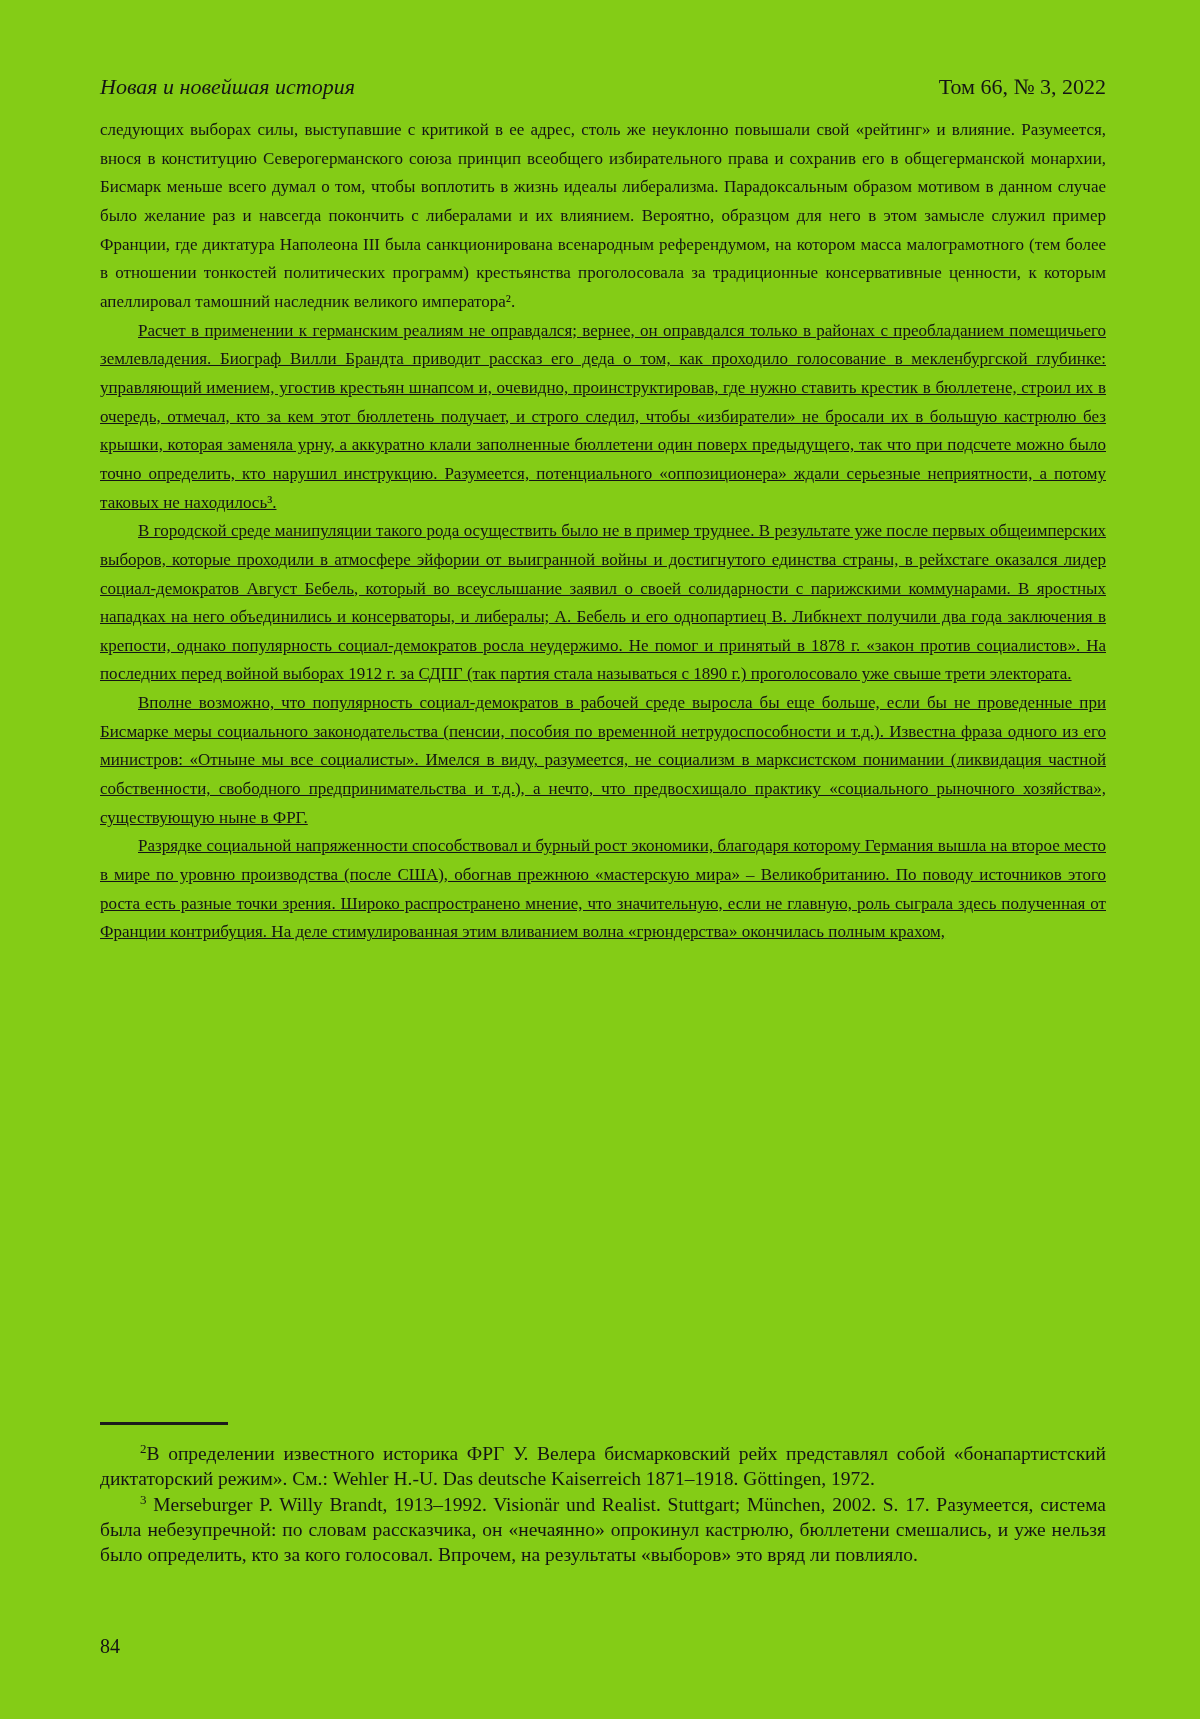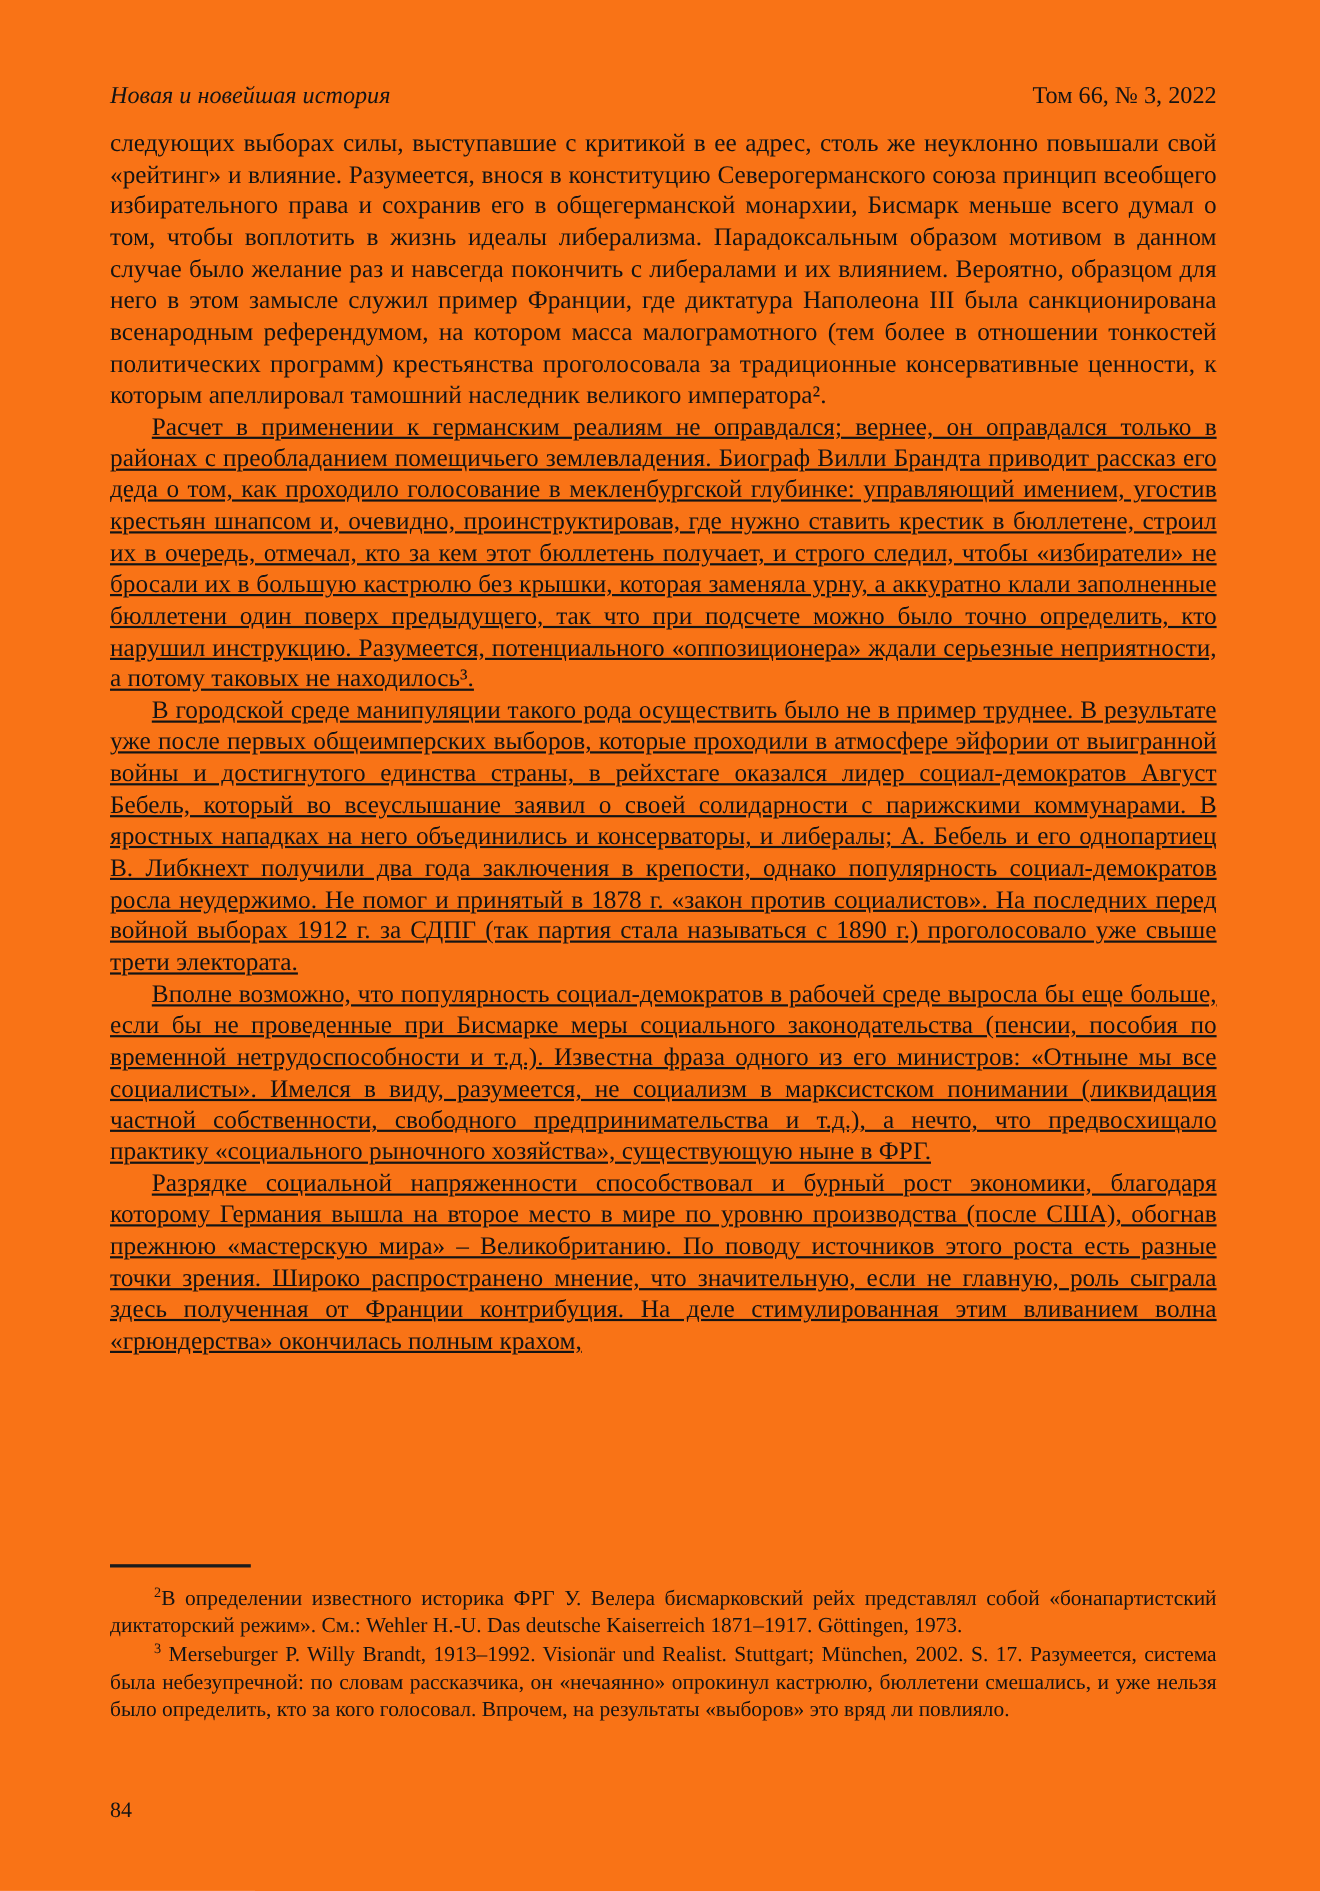--- a/index.html
+++ b/index.html
@@ -1,20 +1,20 @@
 <!DOCTYPE html>
 <html lang="ru"><head>
 <meta charset="utf-8">
 <style>
   html, body { margin: 0; padding: 0; background: #ffffff; }
   .page {
     position: relative;
     width: 1200px;
     height: 1719px;
-    background: #f97316;
+    background: #84cc16;
     color: #141414;
     font-family: "Liberation Serif", "DejaVu Serif", serif;
     overflow: hidden;
   }
   .page-header {
     position: absolute;
     top: 74px;
     left: 100px;
     width: 1006px;
     display: flex;
@@ -23,21 +23,21 @@
     font-size: 22px;
     line-height: 26px;
   }
   .journal-title { font-style: italic; }
   .issue-info { font-style: normal; }
   .article-body {
     position: absolute;
     top: 116px;
     left: 100px;
     width: 1006px;
-    font-size: 23px;
+    font-size: 17px;
     line-height: 28.65px;
     text-align: justify;
     hyphens: auto;
     -webkit-hyphens: auto;
   }
   .article-body p { margin: 0; padding: 0; }
   .article-body p.indent { text-indent: 38px; text-decoration: underline; }
   .footnote-separator {
     position: absolute;
     top: 1422px;
@@ -86,19 +86,19 @@
     <p>следующих выборах силы, выступавшие с критикой в ее адрес, столь же неуклонно повышали свой «рейтинг» и влияние. Разумеется, внося в конституцию Северогерманского союза принцип всеобщего избирательного права и сохранив его в общегерманской монархии, Бисмарк меньше всего думал о том, чтобы воплотить в жизнь идеалы либерализма. Парадоксальным образом мотивом в данном случае было желание раз и навсегда покончить с либералами и их влиянием. Вероятно, образцом для него в этом замысле служил пример Франции, где диктатура Наполеона III была санкционирована всенародным референдумом, на котором масса малограмотного (тем более в отношении тонкостей политических программ) крестьянства проголосовала за традиционные консервативные ценности, к которым апеллировал тамошний наследник великого императора².</p>
     <p class="indent">Расчет в применении к германским реалиям не оправдался; вернее, он оправдался только в районах с преобладанием помещичьего землевладения. Биограф Вилли Брандта приводит рассказ его деда о том, как проходило голосование в мекленбургской глубинке: управляющий имением, угостив крестьян шнапсом и, очевидно, проинструктировав, где нужно ставить крестик в бюллетене, строил их в очередь, отмечал, кто за кем этот бюллетень получает, и строго следил, чтобы «избиратели» не бросали их в большую кастрюлю без крышки, которая заменяла урну, а аккуратно клали заполненные бюллетени один поверх предыдущего, так что при подсчете можно было точно определить, кто нарушил инструкцию. Разумеется, потенциального «оппозиционера» ждали серьезные неприятности, а потому таковых не находилось³.</p>
     <p class="indent">В городской среде манипуляции такого рода осуществить было не в пример труднее. В результате уже после первых общеимперских выборов, которые проходили в атмосфере эйфории от выигранной войны и достигнутого единства страны, в рейхстаге оказался лидер социал-демократов Август Бебель, который во всеуслышание заявил о своей солидарности с парижскими коммунарами. В яростных нападках на него объединились и консерваторы, и либералы; А. Бебель и его однопартиец В. Либкнехт получили два года заключения в крепости, однако популярность социал-демократов росла неудержимо. Не помог и принятый в 1878 г. «закон против социалистов». На последних перед войной выборах 1912 г. за СДПГ (так партия стала называться с 1890 г.) проголосовало уже свыше трети электората.</p>
     <p class="indent">Вполне возможно, что популярность социал-демократов в рабочей среде выросла бы еще больше, если бы не проведенные при Бисмарке меры социального законодательства (пенсии, пособия по временной нетрудоспособности и т.д.). Известна фраза одного из его министров: «Отныне мы все социалисты». Имелся в виду, разумеется, не социализм в марксистском понимании (ликвидация частной собственности, свободного предпринимательства и т.д.), а нечто, что предвосхищало практику «социального рыночного хозяйства», существующую ныне в ФРГ.</p>
     <p class="indent">Разрядке социальной напряженности способствовал и бурный рост экономики, благодаря которому Германия вышла на второе место в мире по уровню производства (после США), обогнав прежнюю «мастерскую мира» – Великобританию. По поводу источников этого роста есть разные точки зрения. Широко распространено мнение, что значительную, если не главную, роль сыграла здесь полученная от Франции контрибуция. На деле стимулированная этим вливанием волна «грюндерства» окончилась полным крахом,</p>
   </div>
 
   <div class="footnote-separator"></div>
 
   <div class="footnotes">
-    <p><sup>2</sup><span>В определении известного историка ФРГ У. Велера бисмарковский рейх представлял собой «бонапартистский диктаторский режим». См.: </span><span class="fn-authors">Wehler H.-U.</span><span> Das deutsche Kaiserreich 1871–1917. Göttingen, 1973.</span></p>
+    <p><sup>2</sup><span>В определении известного историка ФРГ У. Велера бисмарковский рейх представлял собой «бонапартистский диктаторский режим». См.: </span><span class="fn-authors">Wehler H.-U.</span><span> Das deutsche Kaiserreich 1871–1918. Göttingen, 1972.</span></p>
     <p><sup>3</sup><span> </span><span class="fn-authors">Merseburger P.</span><span> Willy Brandt, 1913–1992. Visionär und Realist. Stuttgart; München, 2002. S. 17. Разумеется, система была небезупречной: по словам рассказчика, он «нечаянно» опрокинул кастрюлю, бюллетени смешались, и уже нельзя было определить, кто за кого голосовал. Впрочем, на результаты «выборов» это вряд ли повлияло.</span></p>
   </div>
 
   <div class="page-number">84</div>
 
 </div>
 
 </body></html>

